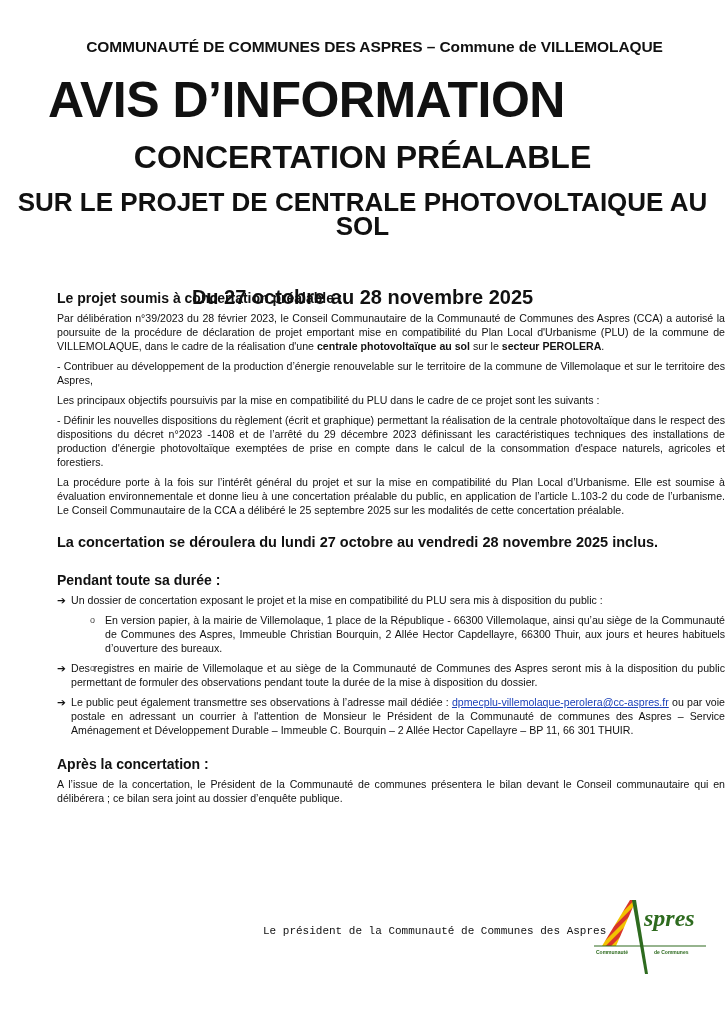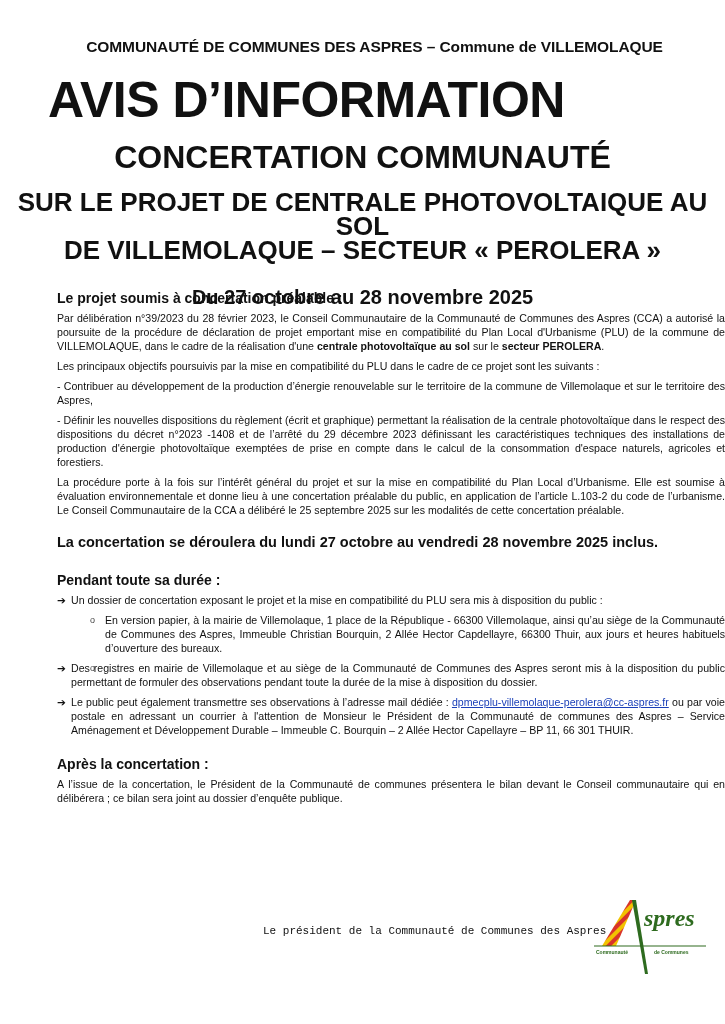--- a/index.html
+++ b/index.html
@@ -22,32 +22,31 @@
   .gap { height: 14px; }
   .signature { position: absolute; top: 925px; left: 263px; font-size: 11px; font-family: Liberation Mono, monospace; }
   .logo { position: absolute; left: 588px; top: 890px; width: 120px; height: 88px; }
 </style>
 </head>
 <body>
 
 <div class="page">
   <div class="hdr-org">COMMUNAUTÉ DE COMMUNES DES ASPRES – Commune de VILLEMOLAQUE</div>
   <div class="title1">AVIS D’INFORMATION</div>
-  <div class="title2">CONCERTATION COMMUNAUTÉ</div>
+  <div class="title2">CONCERTATION PRÉALABLE</div>
   <div class="title3">
     <div>SUR LE PROJET DE CENTRALE PHOTOVOLTAIQUE AU SOL</div>
-    <div>DE VILLEMOLAQUE – SECTEUR « PEROLERA »</div>
   </div>
   <div class="dates">Du 27 octobre au 28 novembre 2025</div>
 
   <div class="content">
     <div class="h">Le projet soumis à concertation préalable :</div>
     <p><span>Par délibération n°39/2023 du 28 février 2023, le Conseil Communautaire de la Communauté de Communes des Aspres (CCA) a autorisé la poursuite de la procédure de déclaration de projet emportant mise en compatibilité du Plan Local d'Urbanisme (PLU) de la commune de VILLEMOLAQUE, dans le cadre de la réalisation d'une </span><b>centrale photovoltaïque au sol</b><span> sur le </span><b>secteur PEROLERA</b><span>.</span></p>
+    <p>- Contribuer au développement de la production d’énergie renouvelable sur le territoire de la commune de Villemolaque et sur le territoire des Aspres,</p>
     <p>Les principaux objectifs poursuivis par la mise en compatibilité du PLU dans le cadre de ce projet sont les suivants :</p>
-    <p>- Contribuer au développement de la production d’énergie renouvelable sur le territoire de la commune de Villemolaque et sur le territoire des Aspres,</p>
     <p>- Définir les nouvelles dispositions du règlement (écrit et graphique) permettant la réalisation de la centrale photovoltaïque dans le respect des dispositions du décret n°2023 -1408 et de l’arrêté du 29 décembre 2023 définissant les caractéristiques techniques des installations de production d'énergie photovoltaïque exemptées de prise en compte dans le calcul de la consommation d'espace naturels, agricoles et forestiers.</p>
     <p>La procédure porte à la fois sur l’intérêt général du projet et sur la mise en compatibilité du Plan Local d’Urbanisme. Elle est soumise à évaluation environnementale et donne lieu à une concertation préalable du public, en application de l’article L.103-2 du code de l’urbanisme. Le Conseil Communautaire de la CCA a délibéré le 25 septembre 2025 sur les modalités de cette concertation préalable.</p>
 
     <div class="big">La concertation se déroulera du lundi 27 octobre au vendredi 28 novembre 2025 inclus.</div>
 
     <div class="h">Pendant toute sa durée :</div>
     <div class="arrow-item">
       <span class="arrow">➔</span>
       <span>Un dossier de concertation exposant le projet et la mise en compatibilité du PLU sera mis à disposition du public :</span>
     </div>

